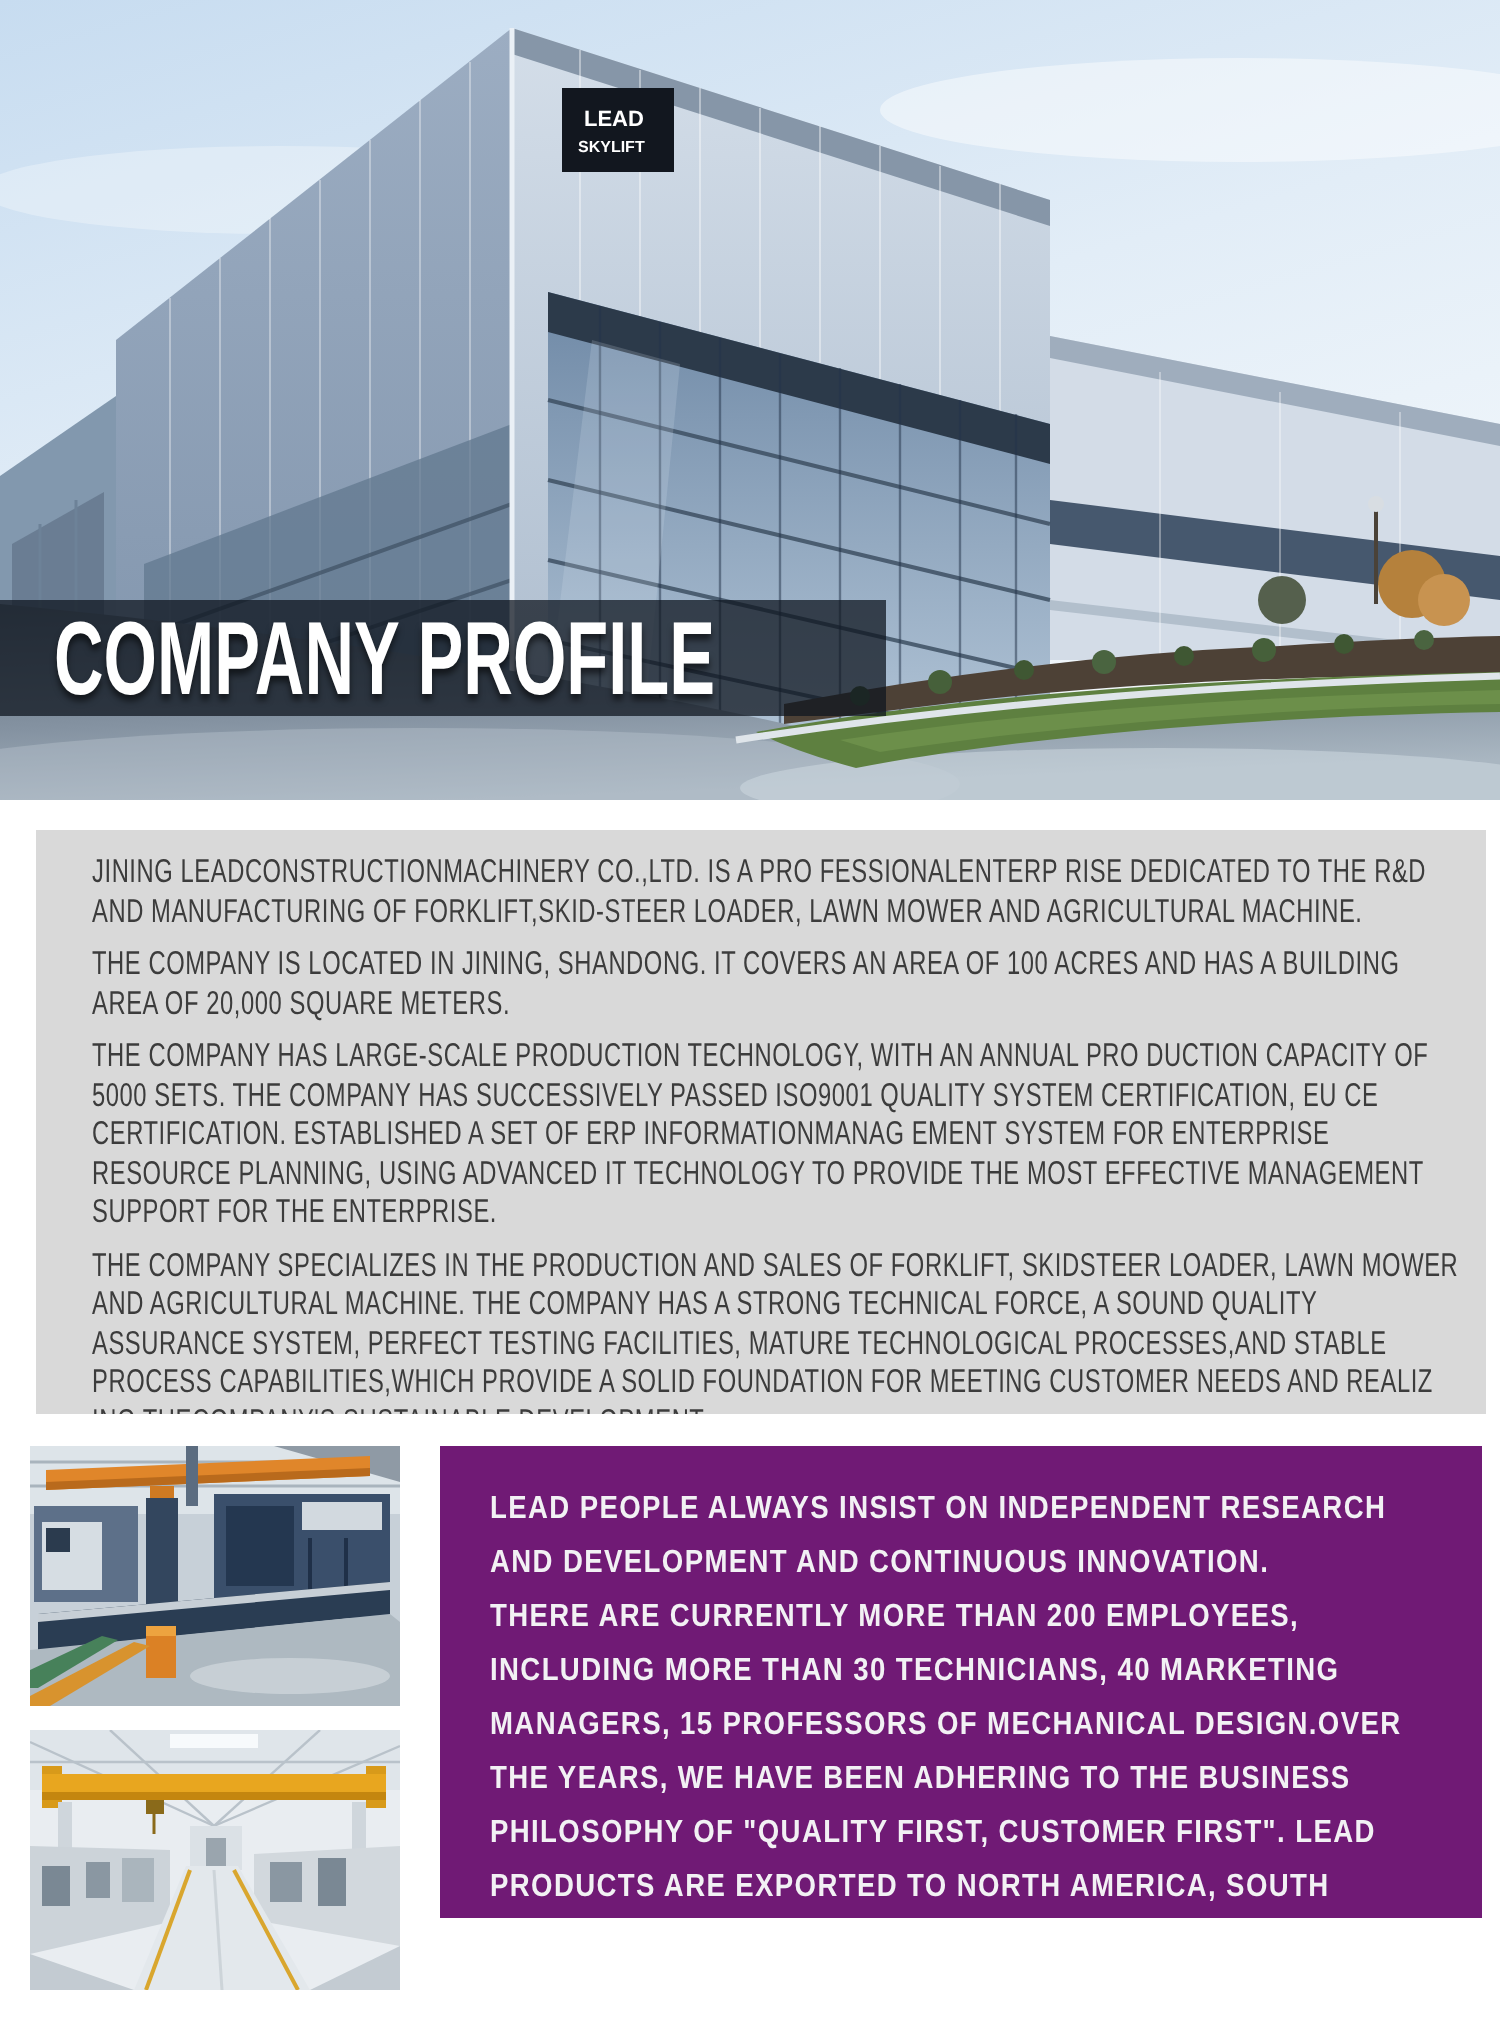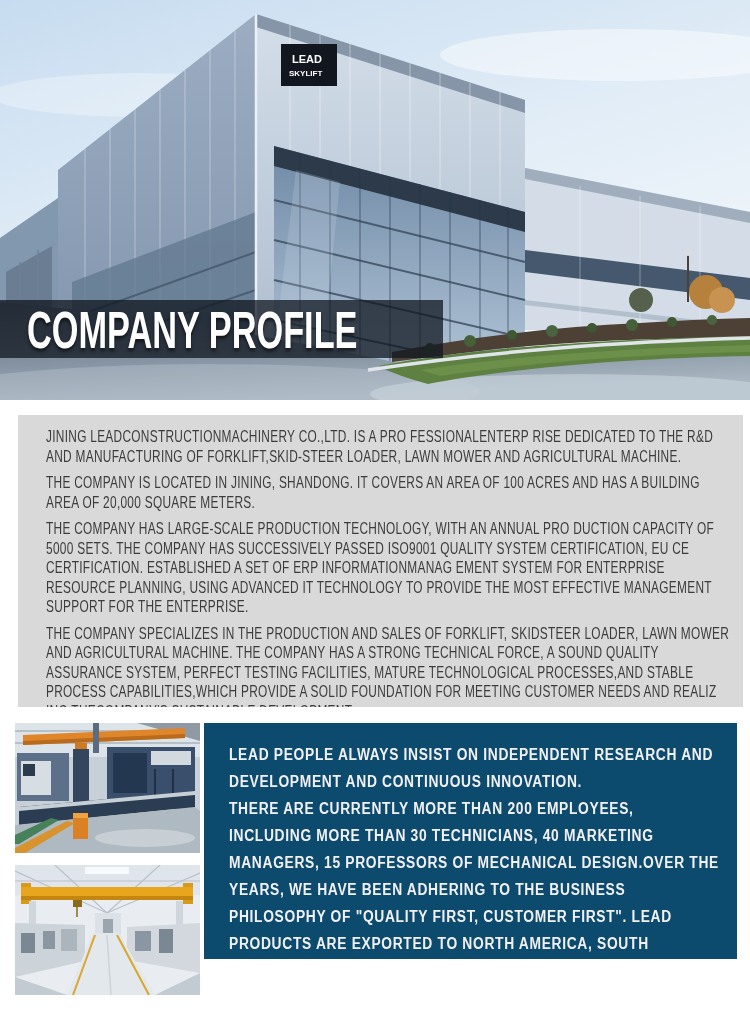--- a/index.html
+++ b/index.html
@@ -17,21 +17,21 @@
   .about{position:absolute;left:18px;top:415px;width:725px;height:292px;background:#d9d9d9;
     padding:12px 12px 9px 28px;box-sizing:border-box;overflow:hidden;}
   .about-inner{width:139%;transform:scaleX(0.72);transform-origin:0 0;}
   .about-inner p{margin:0 0 7px 0;font-size:16.5px;line-height:19.5px;color:#3c3c3c;letter-spacing:0.4px;font-weight:normal;}
 
   
   .highlight{position:absolute;left:15px;top:723px;width:726px;height:272px;display:flex;}
   .photos{width:185px;display:flex;flex-direction:column;justify-content:space-between;}
   .photo{width:185px;height:130px;overflow:hidden;}
   .photo svg{display:block;}
-  .dark-panel{margin-left:4px;width:533px;height:236px;background:#0c4a6e;box-sizing:border-box;
+  .dark-panel{margin-left:20px;width:533px;height:236px;background:#701a75;box-sizing:border-box;
     padding:18px 18px 0 25px;overflow:hidden;}
   .dark-inner{width:116%;transform:scaleX(0.862);transform-origin:0 0;}
   .dark-inner p{margin:0;font-size:16px;line-height:27px;color:#f2f1f4;letter-spacing:0.8px;font-weight:bold;}
 </style>
 </head>
 <body>
 
 <section class="hero">
   <svg viewBox="0 0 750 400" width="750" height="400">
     <defs>

